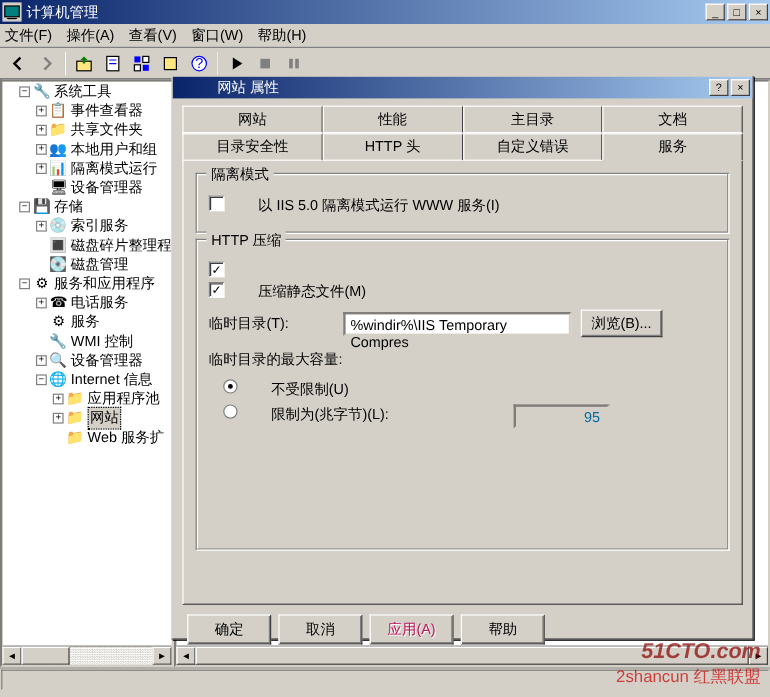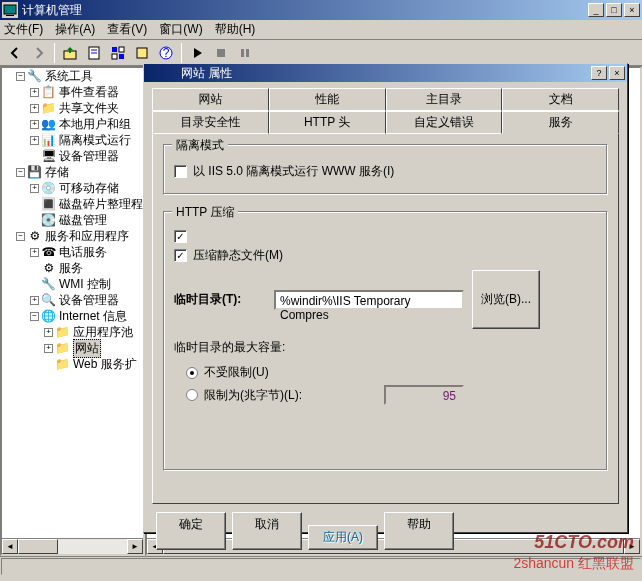--- a/index.html
+++ b/index.html
@@ -30,33 +30,33 @@
 .scrollbar-h .thumb { position:absolute; left:0; top:0; bottom:0; width:40px; background:#d4d0c8; border:1px solid #fff; border-right-color:#404040; border-bottom-color:#404040;}
 .content { flex: 1; background: #fff; border: 2px inset #d4d0c8; position: relative; }
 .dialog { position: absolute; left: 143px; top: 63px; width: 485px; height: 470px; background: #d4d0c8; border: 1px solid #404040; border-top-color:#d4d0c8; border-left-color:#d4d0c8; box-shadow: 1px 1px 0 #000; z-index: 10; }
 .dialog .titlebar { height: 18px; padding-left: 37px; }
 .tabs { margin: 6px 8px 0 8px; }
 .tabrow { display: flex; }
 .tab { background: #d4d0c8; border: 1px solid #fff; border-right-color: #404040; border-bottom: none; padding: 2px 0; text-align: center; flex:1; position: relative; cursor: default; }
 .tab.back { border-bottom: 1px solid #fff; }
 .tab.active { border-bottom: 1px solid #d4d0c8; z-index: 2; }
 .tabbody { border: 1px solid #fff; border-top: none; border-right-color: #404040; border-bottom-color: #404040; margin: 0 8px; padding: 10px; height: 370px; background: #d4d0c8; }
-.groupbox { border: 1px solid #808080; border-right-color:#fff; border-bottom-color:#fff; box-shadow: inset -1px -1px 0 #808080, inset 1px 1px 0 #fff; padding: 14px 10px 10px 10px; margin-bottom: 16px; position: relative; }
+.groupbox { border: 1px solid #808080; border-right-color:#fff; border-bottom-color:#fff; box-shadow: inset -1px -1px 0 #808080, inset 1px 1px 0 #fff; padding: 14px 10px 10px 10px; margin-bottom: 4px; position: relative; }
 .groupbox .legend { position: absolute; top: -8px; left: 8px; background: #d4d0c8; padding: 0 4px; }
-.checkbox-row { display: flex; align-items: center; margin: 4px 0; }
+.checkbox-row { display: flex; margin: 4px 0; gap: 22px; }
 .checkbox { width: 13px; height: 13px; background: #fff; border: 1px solid #808080; border-right-color:#fff; border-bottom-color:#fff; box-shadow: inset 1px 1px 0 #404040; margin-right: 6px; display: inline-flex; align-items: center; justify-content: center; font-size: 10px; }
 .radio { width: 12px; height: 12px; border-radius: 50%; background: #fff; border: 1px solid #808080; margin-right: 6px; display: inline-flex; align-items: center; justify-content: center; }
 .radio .dot { width: 4px; height: 4px; border-radius: 50%; background: #000; }
 .form-row { display: flex; align-items: center; margin: 6px 0; }
-.form-row .lbl { width: 100px; font-weight: bold; }
+.form-row .lbl { width: 112px; }
 .textinput { background: #fff; border: 2px inset #d4d0c8; padding: 2px 4px; height: 20px; }
 .winbtn { background: #d4d0c8; border: 1px solid #fff; border-right-color: #404040; border-bottom-color: #404040; box-shadow: inset -1px -1px 0 #808080; padding: 3px 14px; min-width: 70px; text-align: center; }
-.winbtn.disabled { color: #0369a1; text-shadow: 1px 1px 0 #fff; margin-top: 13px; }
+.winbtn.disabled { color: #be185d; text-shadow: 1px 1px 0 #fff; }
 .dialog-btns { display: flex; gap: 6px; padding: 8px 12px; }
-.readonly-input { background:#d4d0c8; border:2px inset #d4d0c8; text-align:right; padding:2px 6px; width:80px; height:20px; color:#701a75;}
+.readonly-input { background:#d4d0c8; border:2px inset #d4d0c8; text-align:right; padding:2px 6px; width:80px; height:20px; color:#0369a1;}
 .watermark { position:absolute; right:8px; bottom:28px; font-size:18px; font-weight:bold; color:#8b0000; opacity:0.7; font-style:italic; pointer-events:none;}
 .watermark2 { position:absolute; right:8px; bottom:8px; font-size:14px; color:#c00; opacity:0.7; pointer-events:none;}
 .statusbar { height:20px; background:#d4d0c8; border-top:1px solid #808080; display:flex;}
 .statusbar .panel { border:1px inset #d4d0c8; flex:1; margin:1px;}
 </style>
 </head>
 <body>
 
 <div class="titlebar">
   <span class="ticon">
@@ -176,21 +176,21 @@
         <span class="label">设备管理器</span>
       </div>
     <div class="tree-row depth1">
         <span class="exp">−</span>
         <span class="ticon2">💾</span>
         <span class="label">存储</span>
       </div>
     <div class="tree-row depth2">
         <span class="exp">+</span>
         <span class="ticon2">💿</span>
-        <span class="label">可移动存储</span>
+        <span class="label">索引服务</span>
       </div>
     <div class="tree-row depth2">
         <span class="noexp"></span>
         <span class="ticon2">🔳</span>
         <span class="label">磁盘碎片整理程</span>
       </div>
     <div class="tree-row depth2">
         <span class="noexp"></span>
         <span class="ticon2">💽</span>
         <span class="label">磁盘管理</span>
@@ -300,21 +300,21 @@
         <span class="checkbox">✓</span>
       </div>
       <div class="checkbox-row">
         <span class="checkbox">✓</span>
         <span>压缩静态文件(M)</span>
       </div>
       <div class="form-row">
         <span class="lbl">临时目录(T):</span>
         <span class="textinput" style="width:190px">%windir%\IIS Temporary Compres</span>
         <span style="width:8px"></span>
-        <span class="winbtn" style="min-width:auto;padding:20px 8px">浏览(B)...</span>
+        <span class="winbtn" style="min-width:auto;padding:2px 8px">浏览(B)...</span>
       </div>
       <div style="margin-top:10px">临时目录的最大容量:</div>
       <div class="checkbox-row" style="margin-left:12px;margin-top:8px">
         <span class="radio">
             <span class="dot"></span>
           </span>
         <span>不受限制(U)</span>
       </div>
       <div class="checkbox-row" style="margin-left:12px">
         <span class="radio"></span>

